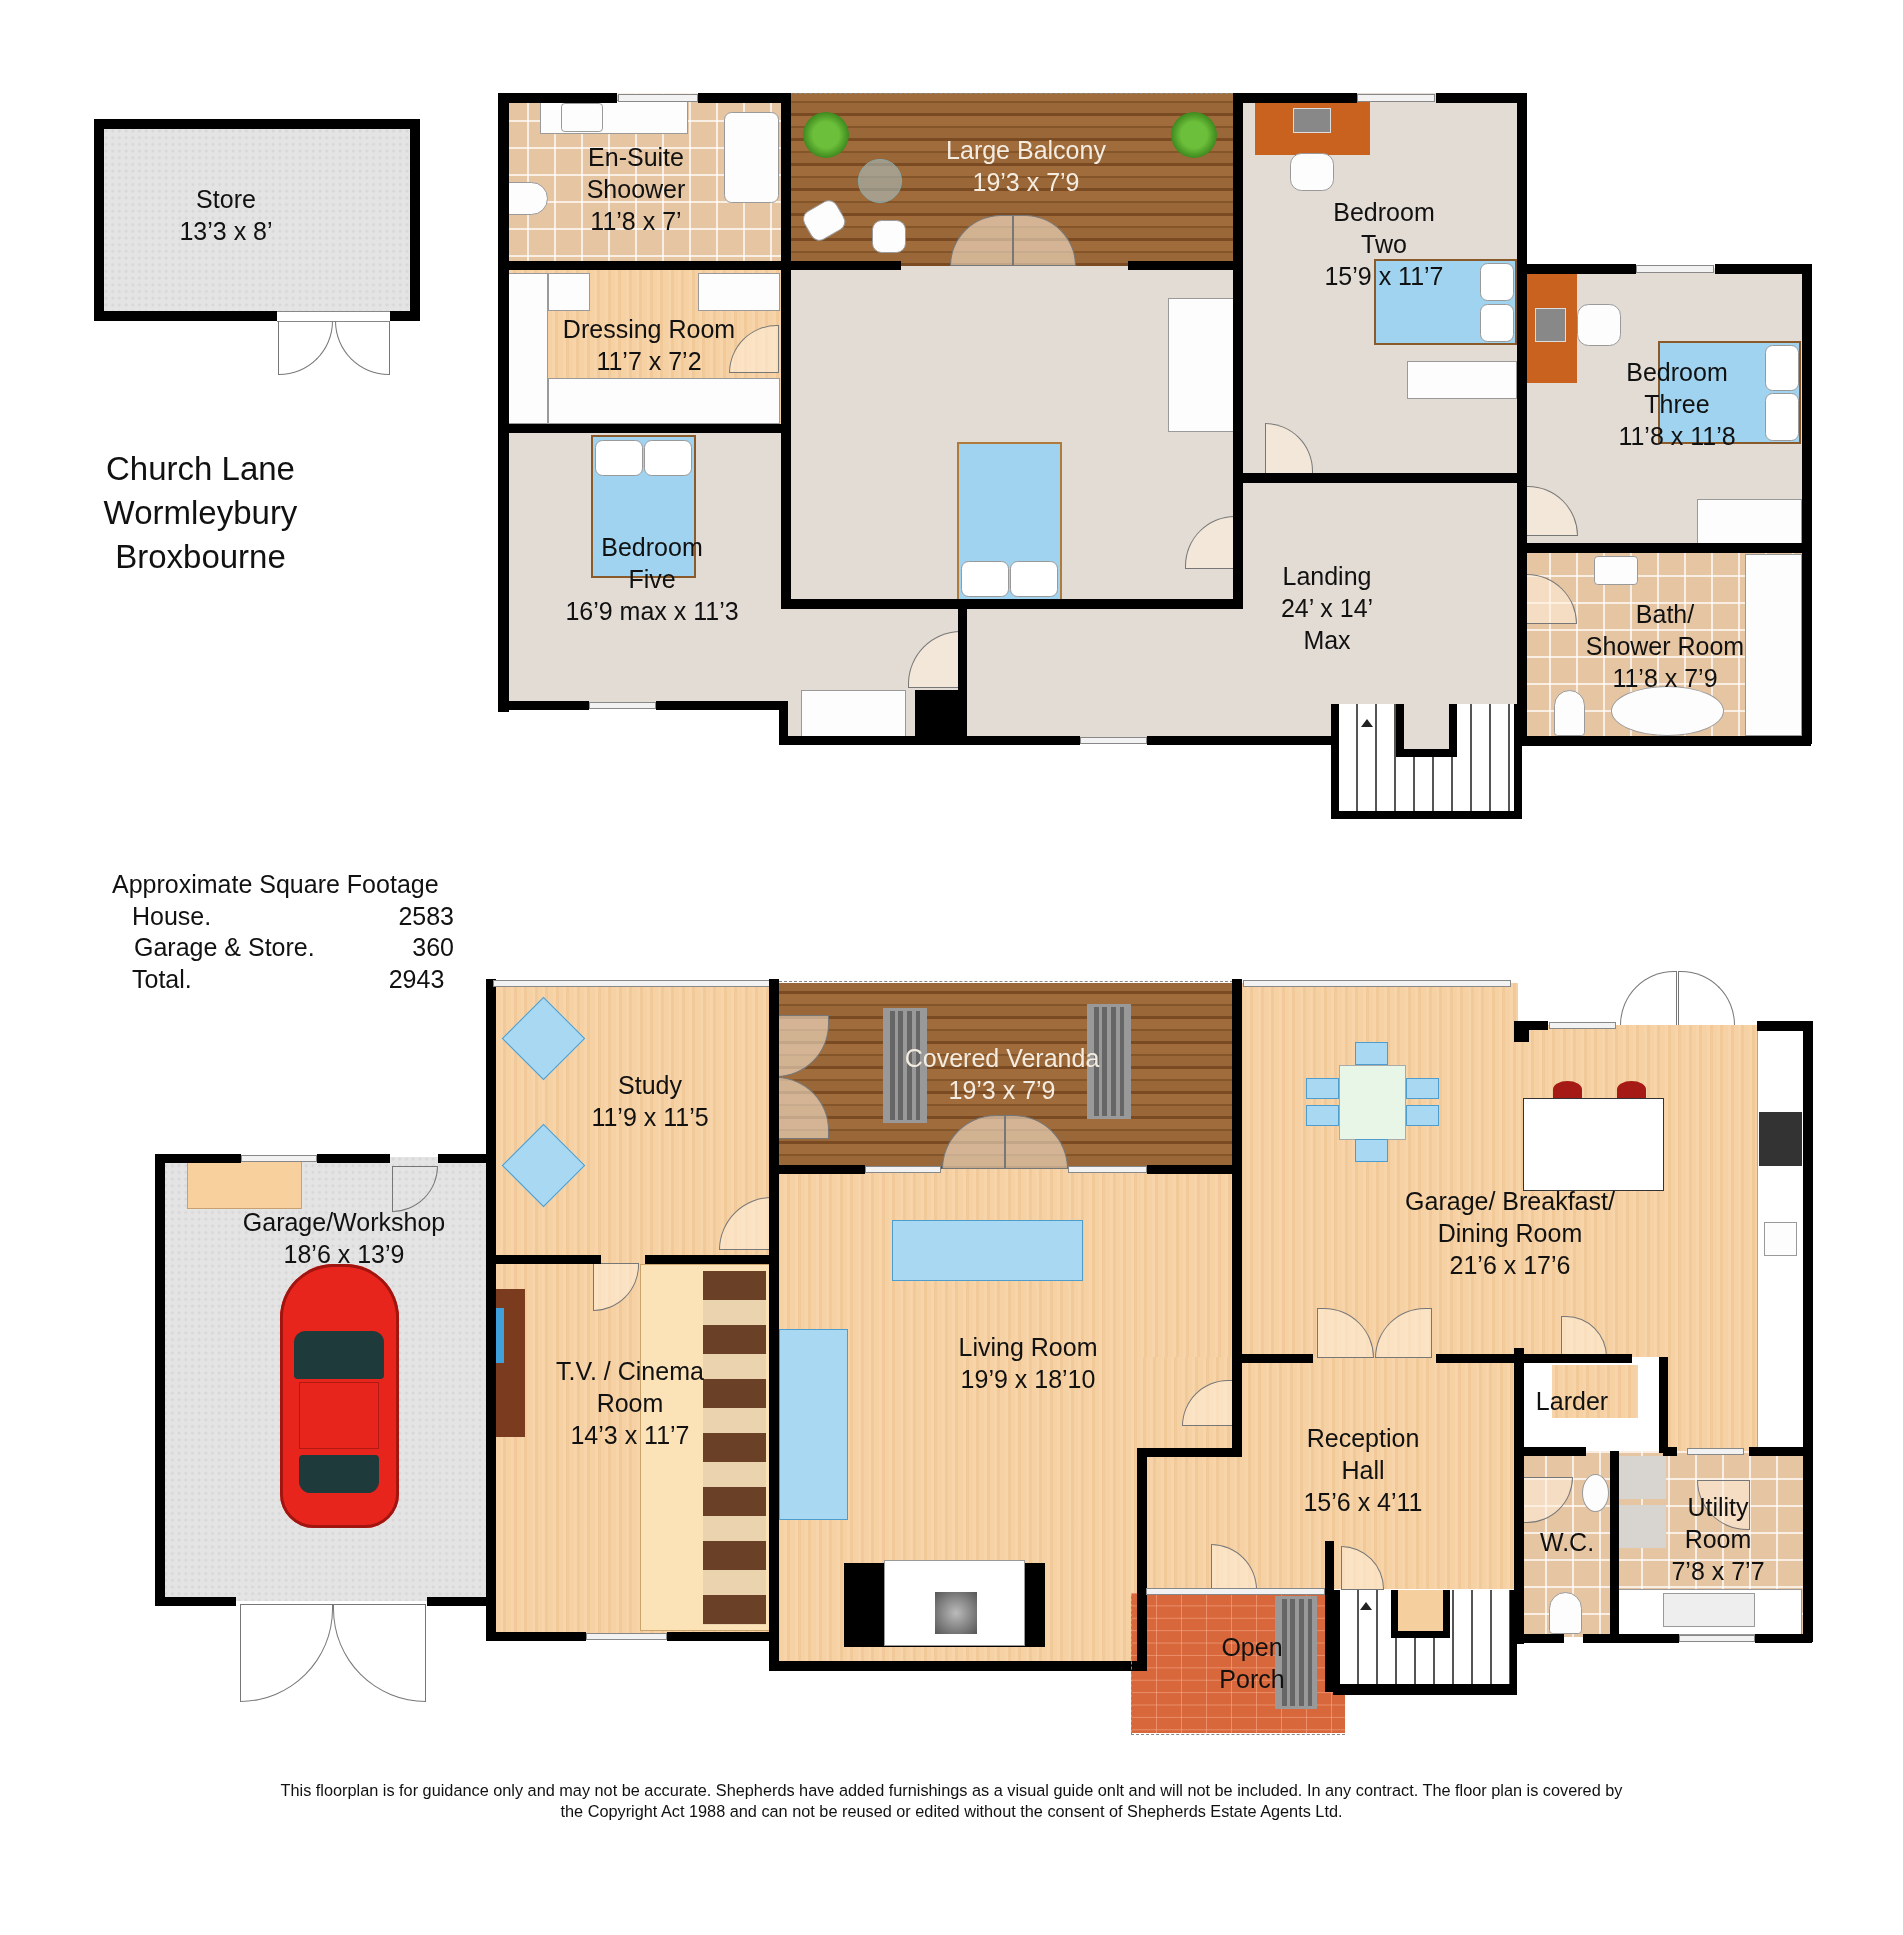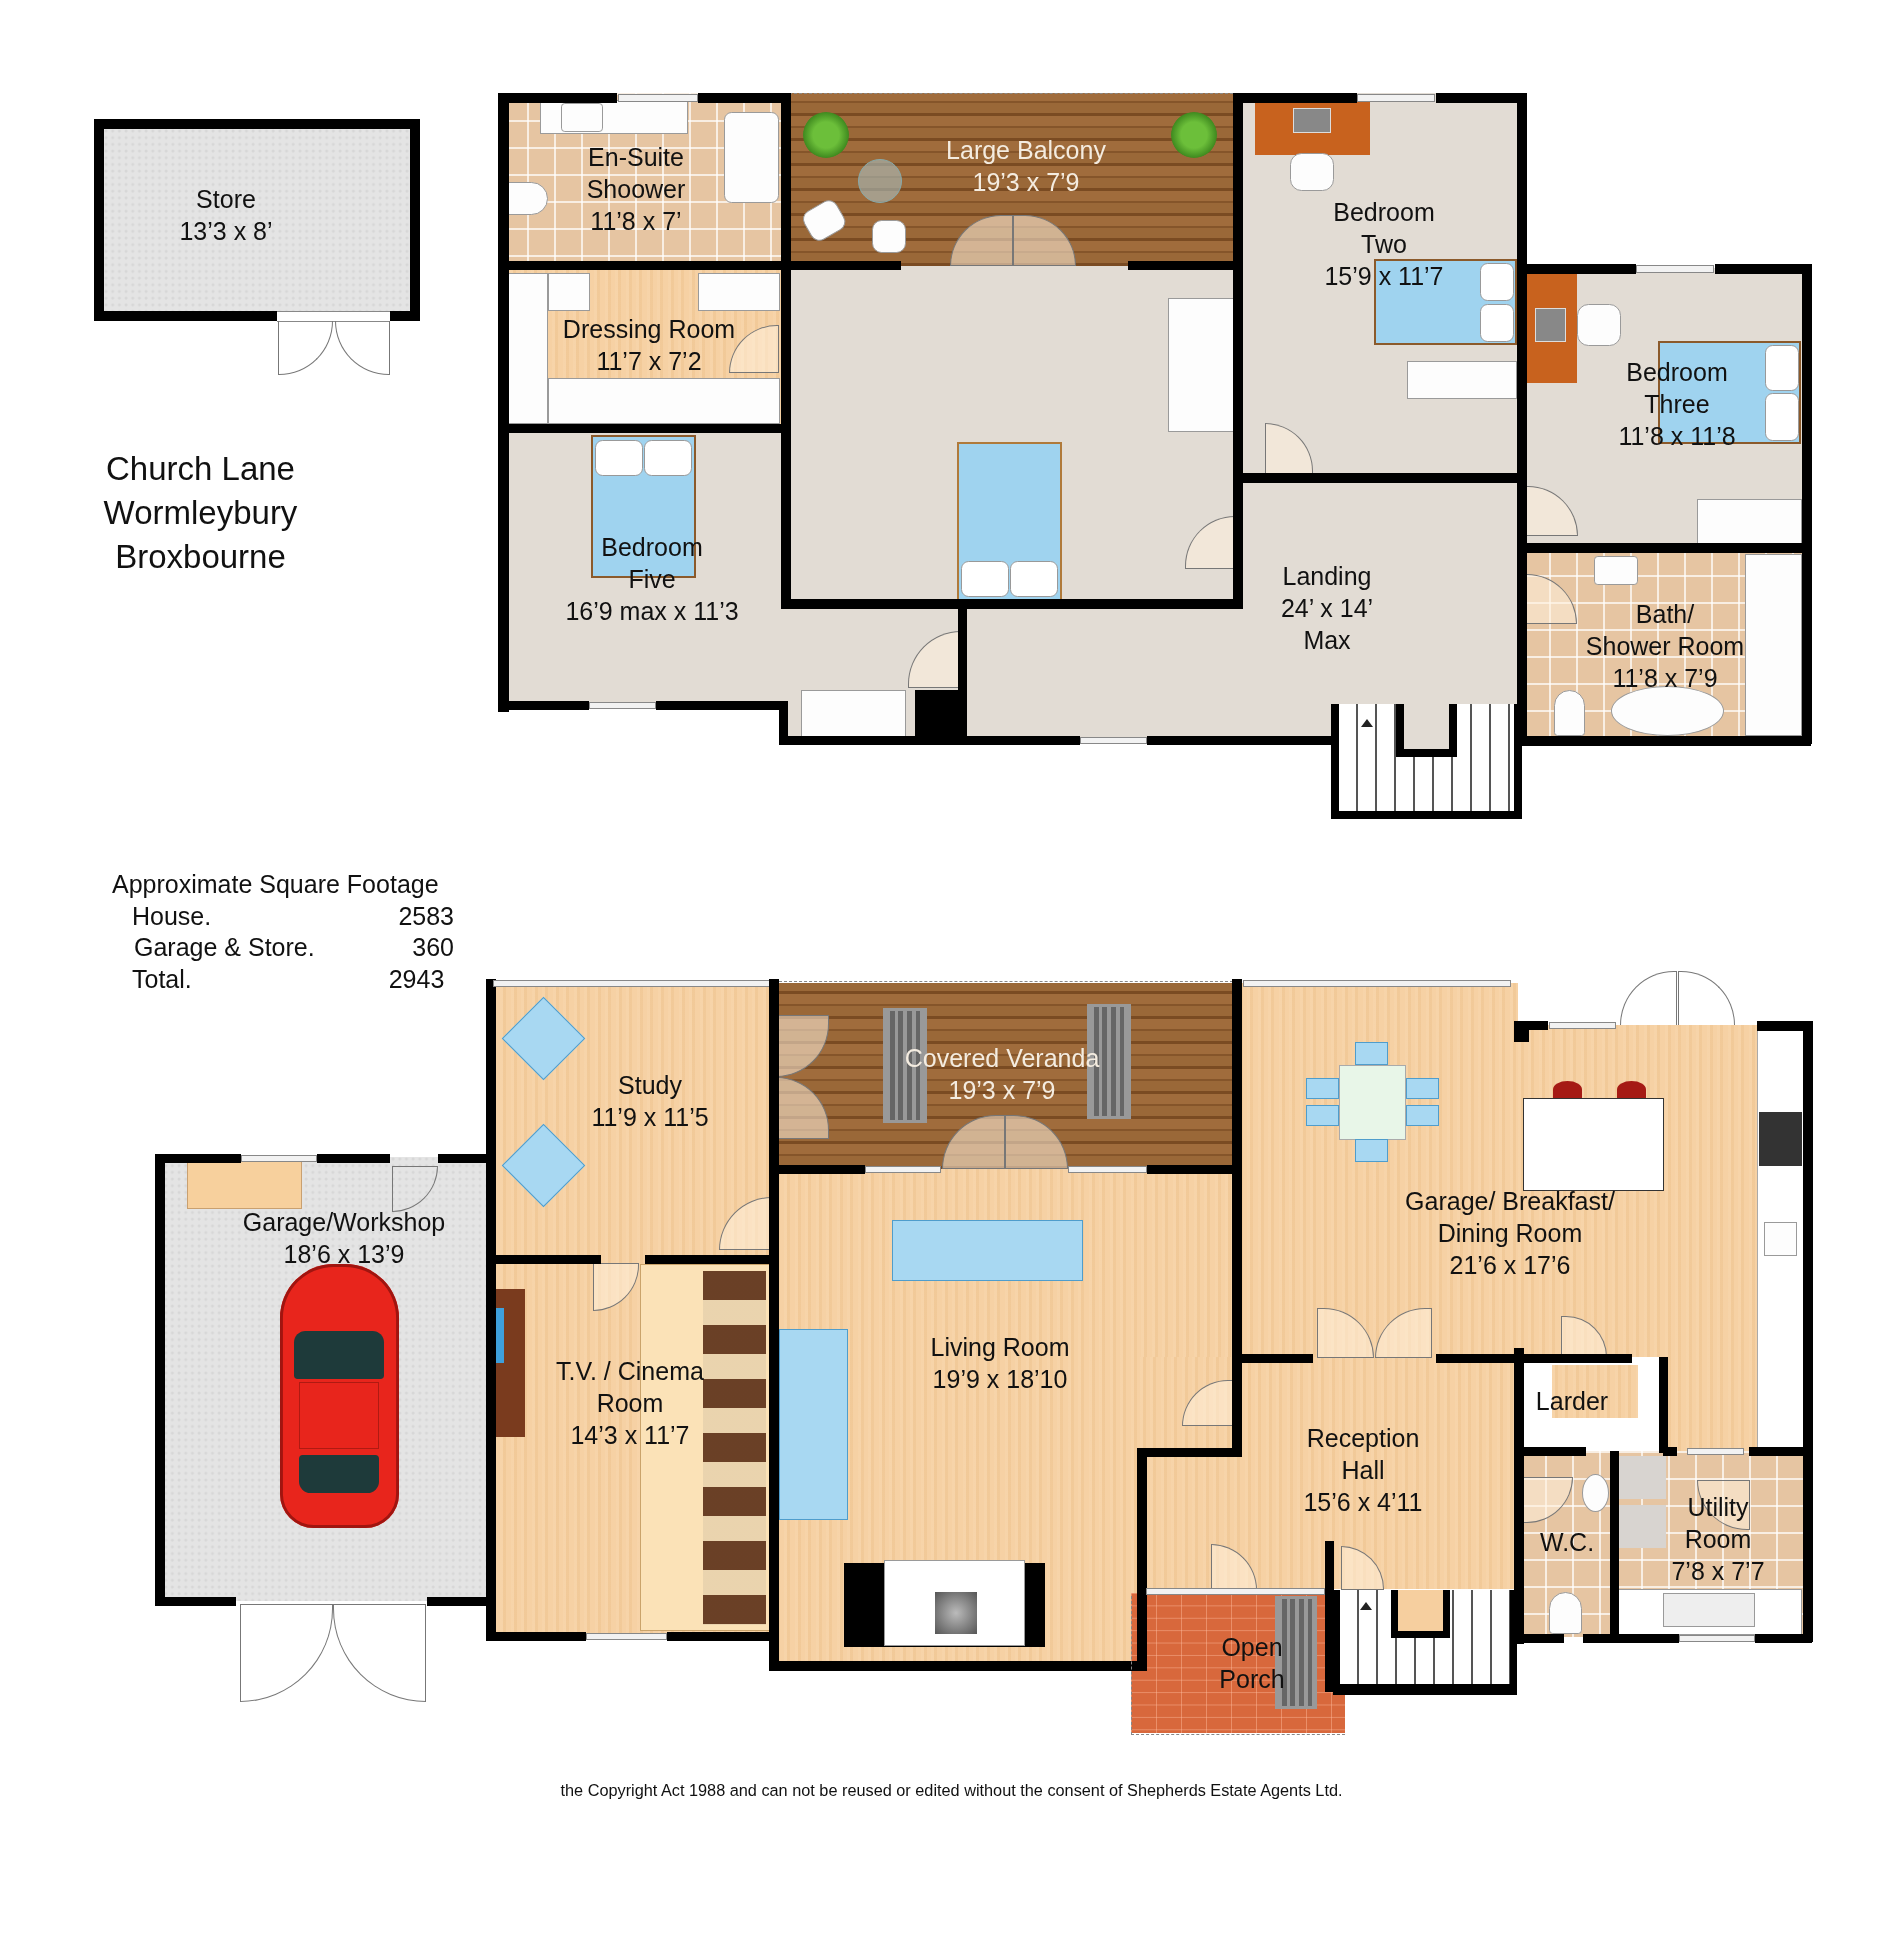--- a/index.html
+++ b/index.html
@@ -342,21 +342,21 @@
   </div>
   <div class="label light" style="left:1002px;top:1042px;">
     <span>Covered Veranda</span>
     <span>19’3 x 7’9</span>
   </div>
   <div class="label" style="left:630px;top:1355px;">
     <span>T.V. / Cinema</span>
     <span>Room</span>
     <span>14’3 x 11’7</span>
   </div>
-  <div class="label" style="left:1000px;top:1331px;">
+  <div class="label" style="left:1028px;top:1331px;">
     <span>Living Room</span>
     <span>19’9 x 18’10</span>
   </div>
   <div class="label" style="left:1510px;top:1185px;">
     <span>Garage/ Breakfast/</span>
     <span>Dining Room</span>
     <span>21’6 x 17’6</span>
   </div>
   <div class="label" style="left:1572px;top:1385px;">
     <span>Larder</span>
@@ -374,15 +374,16 @@
     <span>Room</span>
     <span>7’8 x 7’7</span>
   </div>
   <div class="label" style="left:1236px;top:1631px;margin-left:16px;">
     <span>Open</span>
     <span>Porch</span>
   </div>
 </div>
 
 <div class="disclaimer" style="top:1780px;">
+  <div>This floorplan is for guidance only and may not be accurate. Shepherds have added furnishings as a visual guide onlt and will not be included. In any contract. The floor plan is covered by</div>
   <div>the Copyright Act 1988 and can not be reused or edited without the consent of Shepherds Estate Agents Ltd.</div>
 </div>
 
 
 </body></html>

